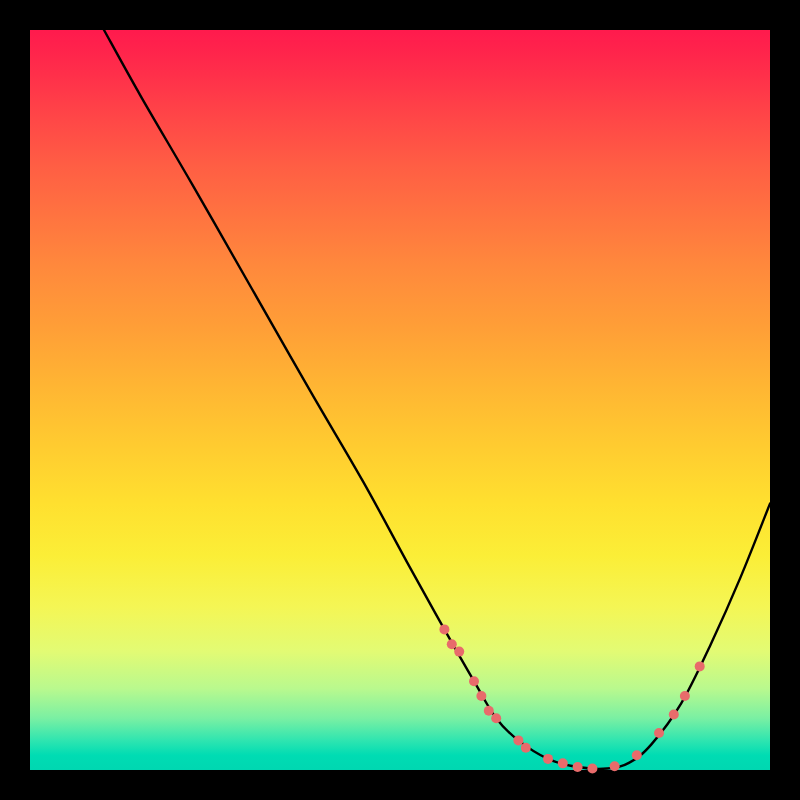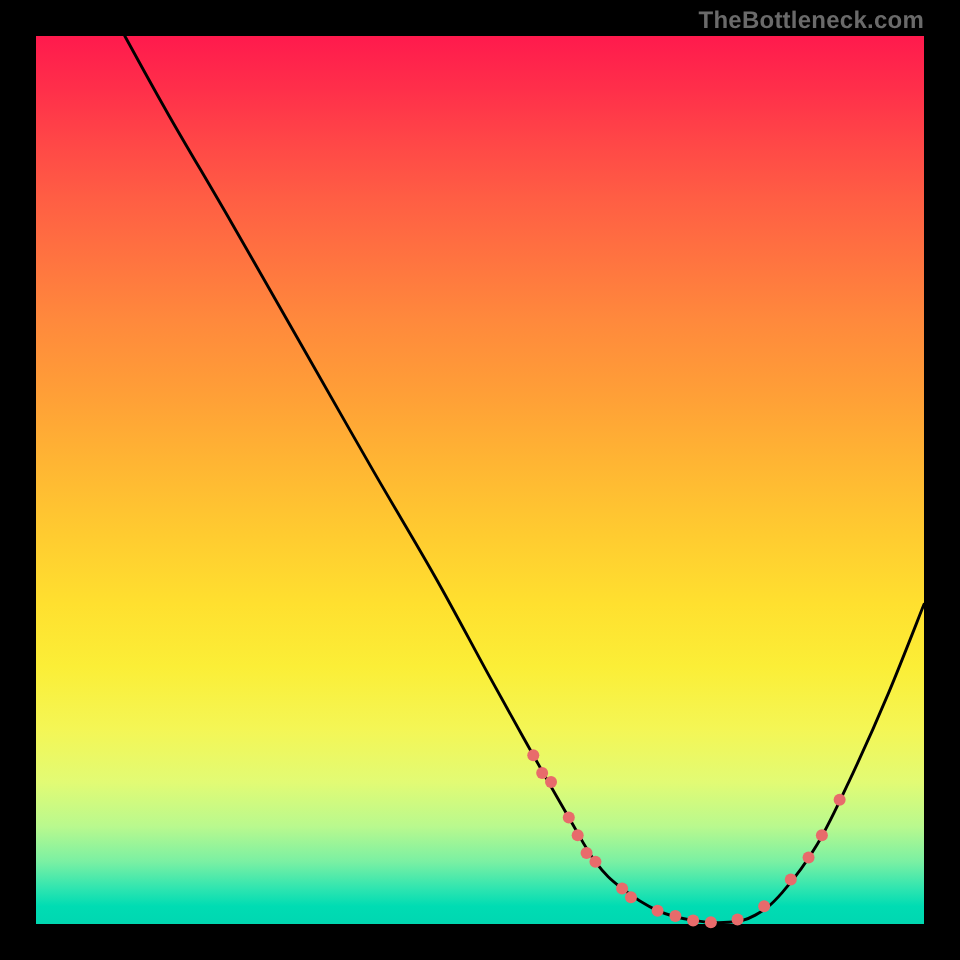--- a/index.html
+++ b/index.html
@@ -58,21 +58,20 @@
     font-size: 20px;
     font-weight: 600;
     color: #6a6a6a;
     letter-spacing: 0.2px;
   }
 </style>
 </head>
 <body>
 
 <div class="stage">
-  <div class="watermark">TheBottleneck.com</div>
   <div class="plot">
     <svg class="overlay" viewBox="0 0 740 740">
       <path id="curve-path" fill="none" stroke="#000000" stroke-width="2.4" stroke-linecap="round" stroke-linejoin="round" d="M 74 0 C 80.66 11.988000000000003, 95.01599999999999 38.62800000000003, 111 66.60000000000002 C 126.98400000000001 94.57200000000002, 142.82000000000002 120.76799999999997, 162.8 155.39999999999998 C 182.78 190.03199999999998, 200.68800000000002 221.704, 222 259 C 243.31199999999998 296.296, 261.21999999999997 327.96799999999996, 281.2 362.59999999999997 C 301.18 397.23199999999997, 315.68399999999997 420.764, 333 451.4 C 350.31600000000003 482.03599999999994, 362.74800000000005 506.15999999999997, 377.40000000000003 532.8 C 392.052 559.4399999999999, 402.41200000000003 578.088, 414.40000000000003 599.4 C 426.38800000000003 620.712, 434.676 635.216, 444 651.2 C 453.324 667.1840000000001, 458.20799999999997 677.5440000000001, 466.2 688.2 C 474.192 698.856, 479.076 703.074, 488.40000000000003 710.4 C 497.72400000000005 717.726, 507.344 724.1048, 518 728.9 C 528.656 733.6952, 536.944 735.3084, 547.6 737.04 C 558.2560000000001 738.7715999999999, 567.876 739.3192, 577.2 738.52 C 586.5240000000001 737.7207999999999, 591.4080000000001 736.9956, 599.4000000000001 732.6 C 607.392 728.2044000000001, 612.2760000000001 724.7560000000001, 621.6 714.1 C 630.924 703.444, 640.544 691.382, 651.2 673.4 C 661.8560000000001 655.418, 670.1440000000001 636.844, 680.8000000000001 614.2 C 691.456 591.556, 699.744 572.908, 710.4 547.6 C 721.0559999999999 522.292, 734.672 486.92, 740 473.6"></path>
       <g id="markers">
           <circle cx="414.40000000000003" cy="599.4" r="5" fill="#e86b6b" stroke="#d85a5a" stroke-width="0"></circle>
           <circle cx="421.79999999999995" cy="614.2" r="5" fill="#e86b6b" stroke="#d85a5a" stroke-width="0"></circle>
           <circle cx="429.2" cy="621.6" r="5" fill="#e86b6b" stroke="#d85a5a" stroke-width="0"></circle>
           <circle cx="444" cy="651.2" r="5" fill="#e86b6b" stroke="#d85a5a" stroke-width="0"></circle>
           <circle cx="451.4" cy="666" r="5" fill="#e86b6b" stroke="#d85a5a" stroke-width="0"></circle>
           <circle cx="458.8" cy="680.8" r="5" fill="#e86b6b" stroke="#d85a5a" stroke-width="0"></circle>

